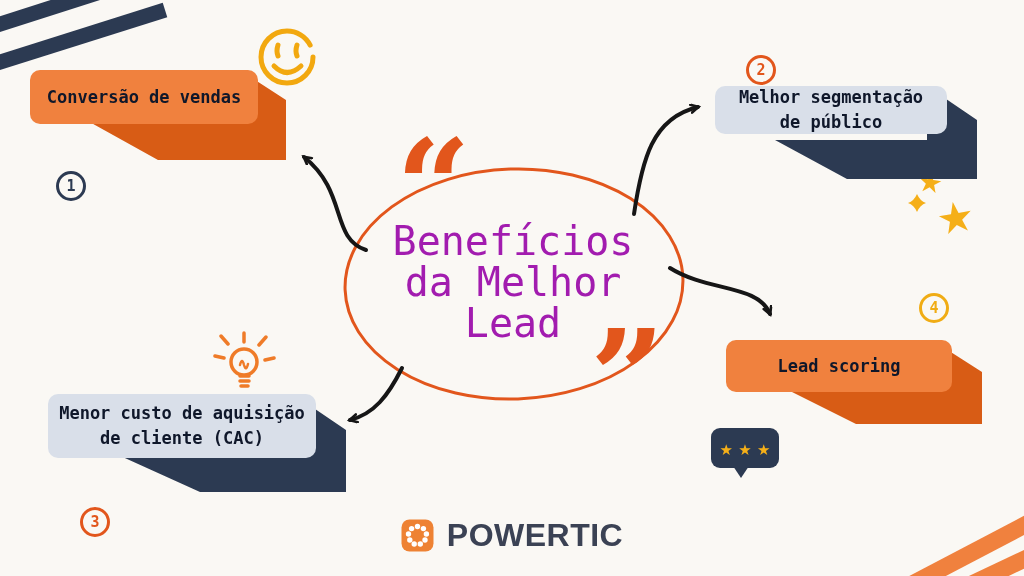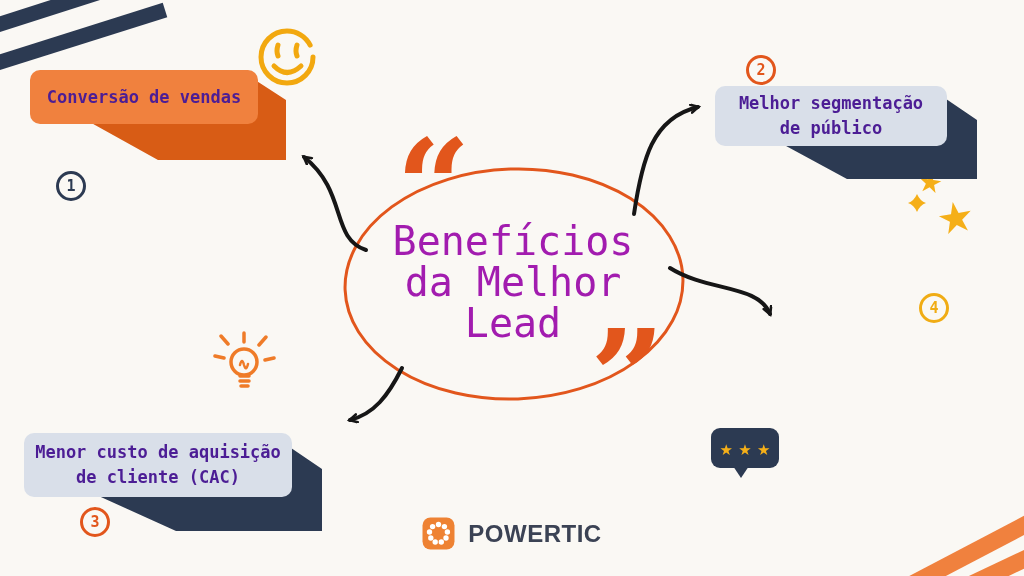--- a/index.html
+++ b/index.html
@@ -10,21 +10,21 @@
   }
   svg{display:block;}
   .bg-art{position:absolute;left:0;top:0;pointer-events:none;}
 
   
   .slab{position:absolute;}
   .slab .shadow{position:absolute;left:0;top:0;width:100%;height:100%;}
   .slab .face{
     position:absolute;left:0;top:0;border-radius:10px;
     display:flex;align-items:center;justify-content:center;text-align:center;
-    color:#4c1d95;font-size:17px;font-weight:bold;line-height:1.45;
+    color:#0f172a;font-size:17px;font-weight:bold;line-height:1.45;
   }
   .slab.orange .shadow{background:#d85c15;}
   .slab.orange .face{background:#f0813e;}
   .slab.light .shadow{background:#2c3a52;}
   .slab.light .face{background:#d9dfe9;}
 
   
   .badge{
     position:absolute;width:24px;height:24px;border-radius:50%;
     border:3px solid currentColor;display:flex;align-items:center;justify-content:center;
@@ -45,21 +45,21 @@
     font-size:130px;line-height:1;color:#e2561c;pointer-events:none;
   }
 
   
   .logo{
     position:absolute;left:0;top:517px;width:1024px;
     display:flex;align-items:center;justify-content:center;gap:13px;
   }
   .logo .word{
     font-family:"Liberation Sans", sans-serif;font-weight:bold;
-    font-size:24px;color:#3b4254;letter-spacing:0.5px;
+    font-size:32px;color:#3b4254;letter-spacing:0.5px;
   }
 </style>
 </head>
 <body>
 
 <div class="stage">
 
   <svg class="bg-art" width="1024" height="576" viewBox="0 0 1024 576">
 
     <g stroke="#2c3a52" stroke-width="15">
@@ -116,32 +116,38 @@
 
   <div class="slab orange" style="left:30px;top:70px;width:256px;height:92px;">
     <div class="shadow" style="clip-path:polygon(210px 0px,256px 30px,256px 90px,128px 90px,56px 50px,210px 50px);"></div>
     <div class="face" style="width:228px;height:54px;">
       <div style="max-width:210px;">Conversão de vendas</div>
     </div>
   </div>
 
   <div class="slab light" style="left:715px;top:86px;width:262px;height:95px;">
     <div class="shadow" style="clip-path:polygon(212px 0px,262px 34px,262px 93px,132px 93px,60px 54px,212px 54px);"></div>
-    <div class="face" style="width:232px;height:60px;">
+    <div class="face" style="width:232px;height:48px;">
       <div style="max-width:200px;">Melhor segmentação de público</div>
     </div>
   </div>
 
-  <div class="slab light" style="left:24px;top:394px;width:298px;height:100px;margin-top:39px;">
+  <div class="slab light" style="left:48px;top:394px;width:298px;height:100px;">
     <div class="shadow" style="clip-path:polygon(245px 0px,298px 36px,298px 98px,152px 98px,68px 60px,245px 60px);"></div>
     <div class="face" style="width:268px;height:64px;">
       <div style="max-width:250px;">Menor custo de aquisição de cliente (CAC)</div>
     </div>
   </div>
 
+  <div class="slab orange" style="left:726px;top:340px;width:256px;height:86px;">
+    <div class="shadow" style="clip-path:polygon(206px 0px,256px 32px,256px 84px,130px 84px,58px 48px,206px 48px);"></div>
+    <div class="face" style="width:226px;height:52px;">
+      <div style="max-width:210px;">Lead scoring</div>
+    </div>
+  </div>
 
   <div class="badge navy" style="left:56px;top:171px;">1</div>
   <div class="badge orange" style="left:746px;top:55px;">2</div>
   <div class="badge orange" style="left:80px;top:507px;">3</div>
   <div class="badge yellow" style="left:919px;top:293px;">4</div>
 
   <div class="title">
     <div>Benefícios</div>
     <div>da Melhor</div>
     <div>Lead</div>

